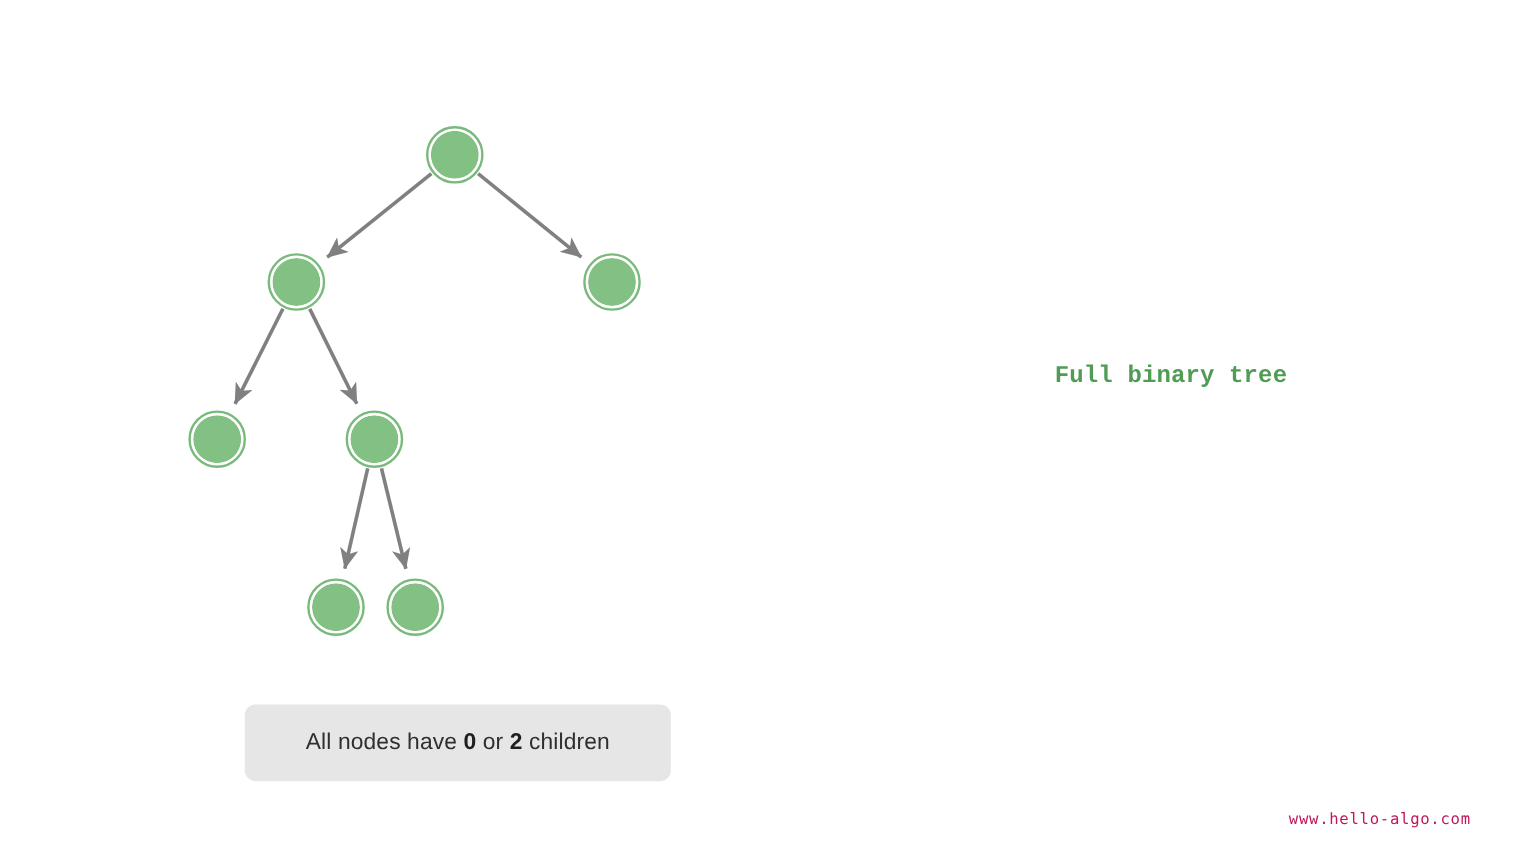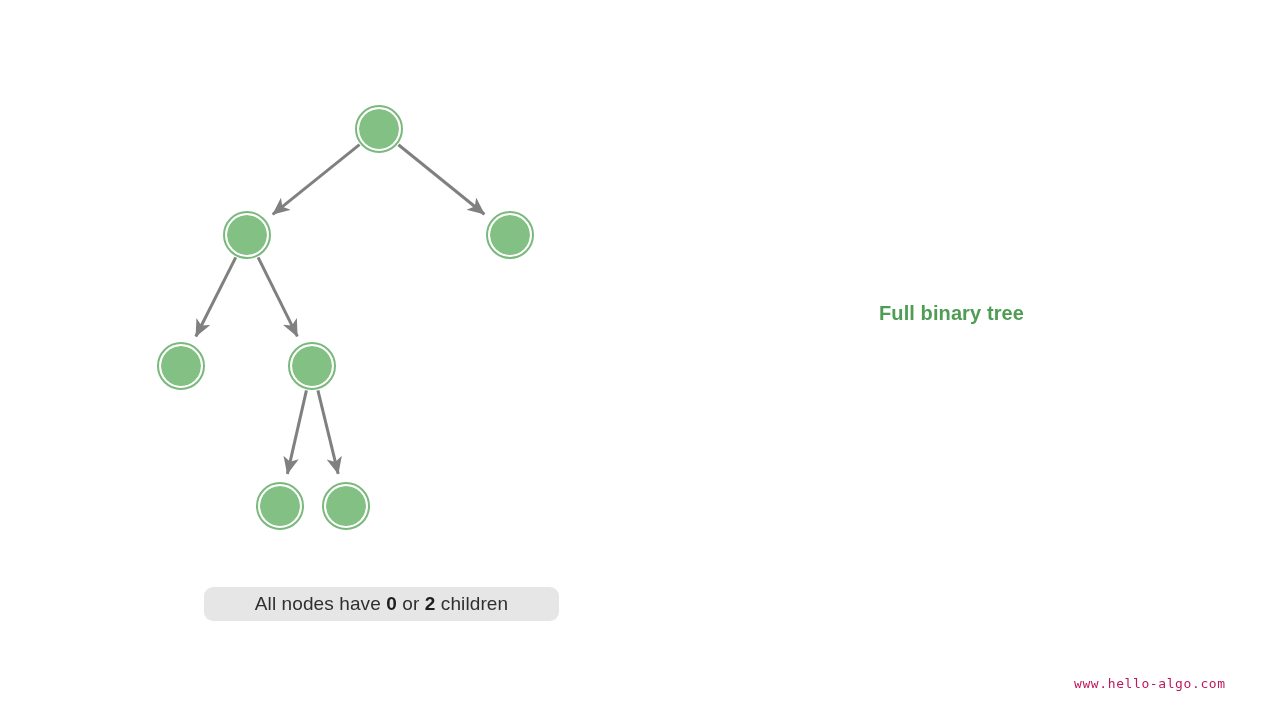--- a/index.html
+++ b/index.html
@@ -28,29 +28,30 @@
   
   .diagram-title {
     position: absolute;
     left: 879px;
     top: 302px;
     font-size: 20px;
     font-weight: bold;
     color: #4f9d54;
     letter-spacing: 0.1px;
     white-space: nowrap;
+    font-family: Liberation Mono, monospace;
   }
 
   
   .caption-pill {
     position: absolute;
     left: 204px;
     top: 587px;
     width: 355px;
-    height: 34px;
+    height: 64px;
     background: #e6e6e6;
     border-radius: 9px;
     display: flex;
     align-items: center;
     justify-content: center;
     box-sizing: border-box;
   }
   .caption-text {
     font-size: 19px;
     color: #2f2f2f;

